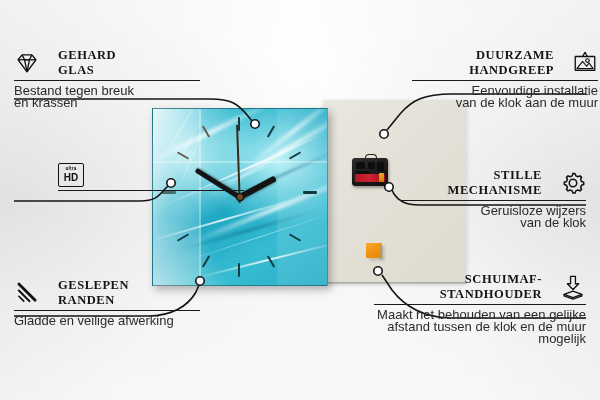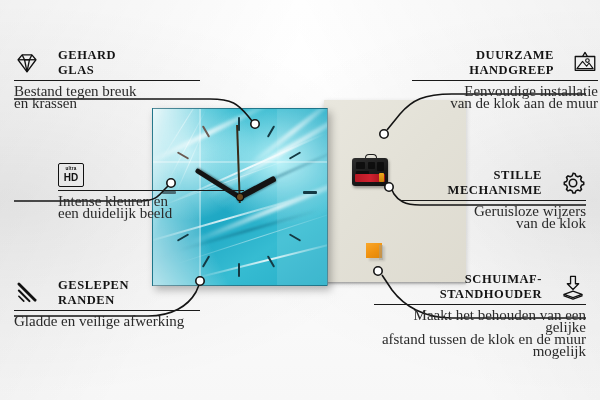--- a/index.html
+++ b/index.html
@@ -126,22 +126,22 @@
   .callout.right{text-align:right;}
   .co-head{display:flex;align-items:center;gap:18px;}
   .callout.right .co-head{flex-direction:row-reverse;}
   .co-title{
     font-family:"Liberation Serif", serif;
     font-weight:bold;font-size:12.5px;letter-spacing:.55px;color:#141414;
     line-height:14.5px;text-transform:uppercase;
   }
   .co-rule{height:1.4px;background:#1a1a1a;margin:3px 0 4px 0;}
   .co-sub{
-    font-family:Liberation Serif, serif;
-    font-size:15px;line-height:12px;color:#2a2a2a;
+    font-family:Liberation Sans, sans-serif;
+    font-size:13px;line-height:12px;color:#2a2a2a;
   }
   .co-icon{width:26px;height:26px;flex:0 0 26px;color:#111;}
   .co-icon svg{display:block;width:26px;height:26px;}
 
   .hdbadge{
     width:24px;height:22px;border:1.6px solid #111;border-radius:2px;
     display:flex;flex-direction:column;align-items:center;justify-content:center;
     line-height:1;flex:0 0 24px;
   }
   .hdbadge .u{font-family:"Liberation Sans",sans-serif;font-size:4.6px;font-weight:bold;letter-spacing:.2px;color:#111;}
@@ -266,23 +266,20 @@
   </div>
 
   <div class="callout left" style="left:14px;top:163px;width:190px;margin-left:44px;">
     <div class="co-head">
       <span class="hdbadge">
         <span class="u">ultra</span>
         <span class="hd">HD</span>
       </span>
     </div>
     <div class="co-rule" style="width:186px;"></div>
-    <div class="co-sub">
-      <span>Intense kleuren en</span><br><span>een duidelijk beeld</span>
-    </div>
   </div>
 
   <div class="callout left" style="left:14px;top:278px;width:190px;">
     <div class="co-head">
       <span class="co-icon">
         <svg viewBox="0 0 32 32">
             <g fill="none" stroke="currentColor" stroke-linecap="round">
           <path d="M6 5 L26 25" stroke-width="3.4"></path>
               <path d="M6 13 L19 26" stroke-width="2.6"></path>
               <path d="M6 20 L12 26" stroke-width="2"></path>

